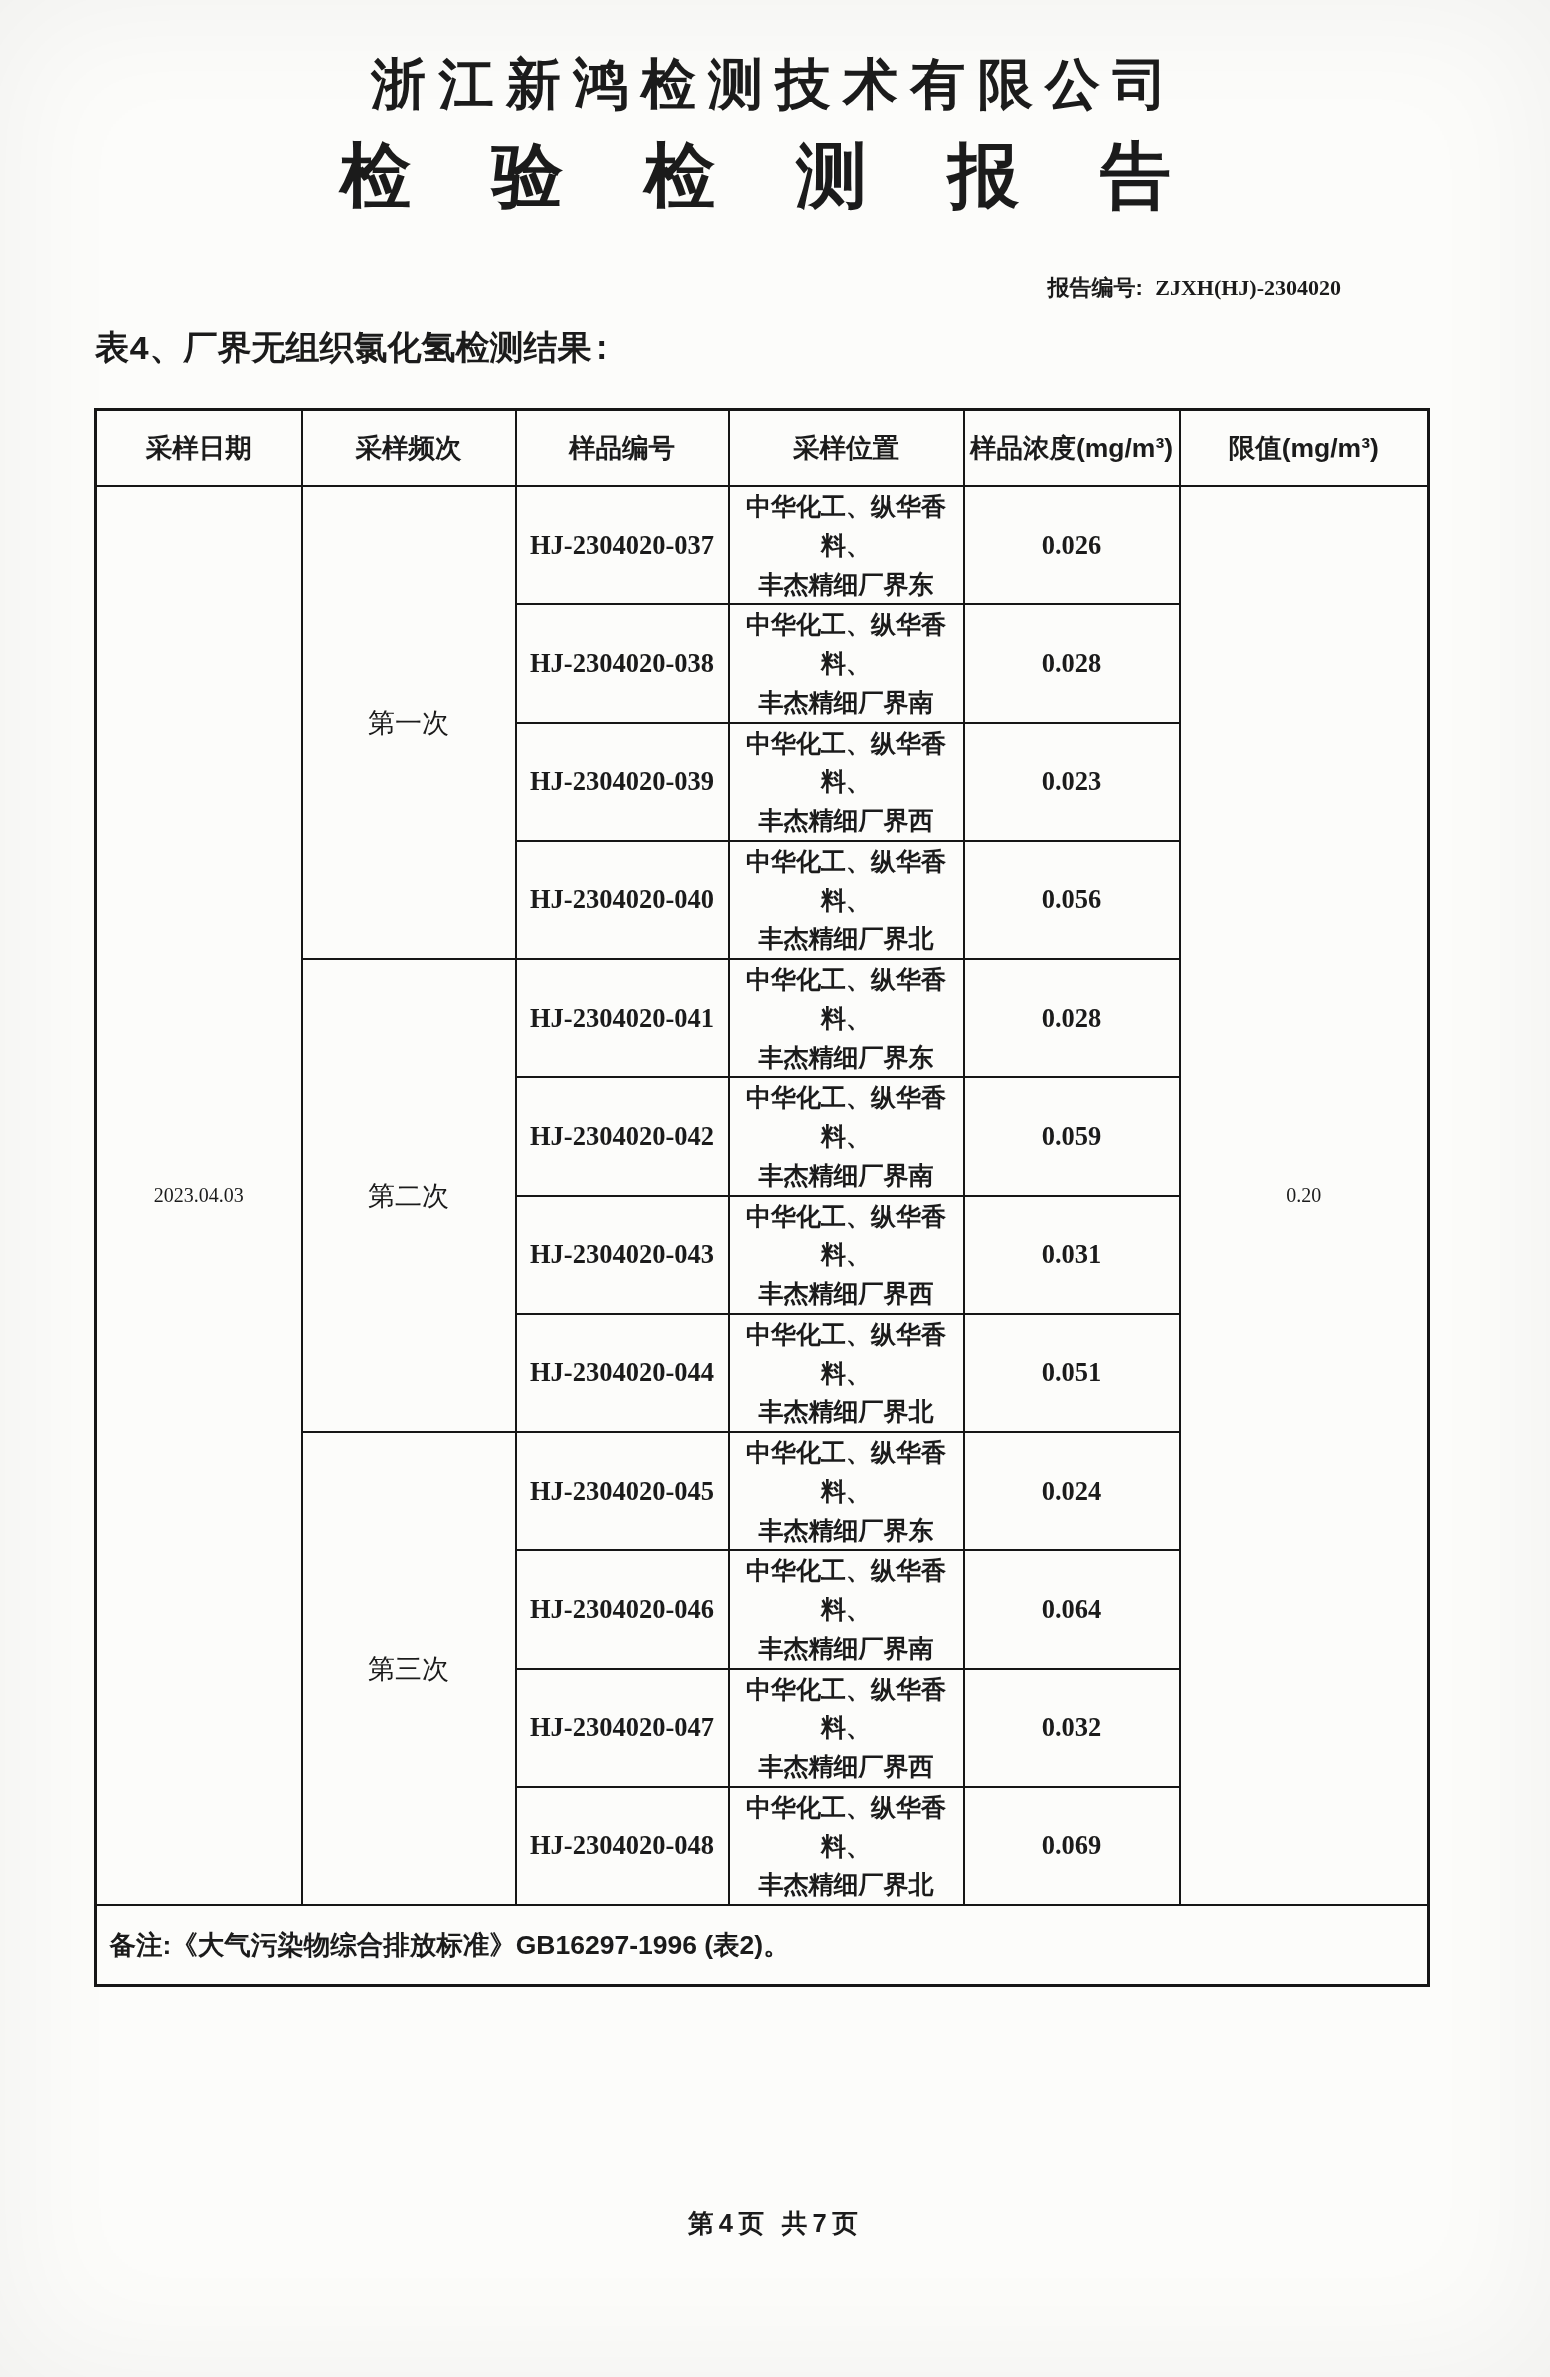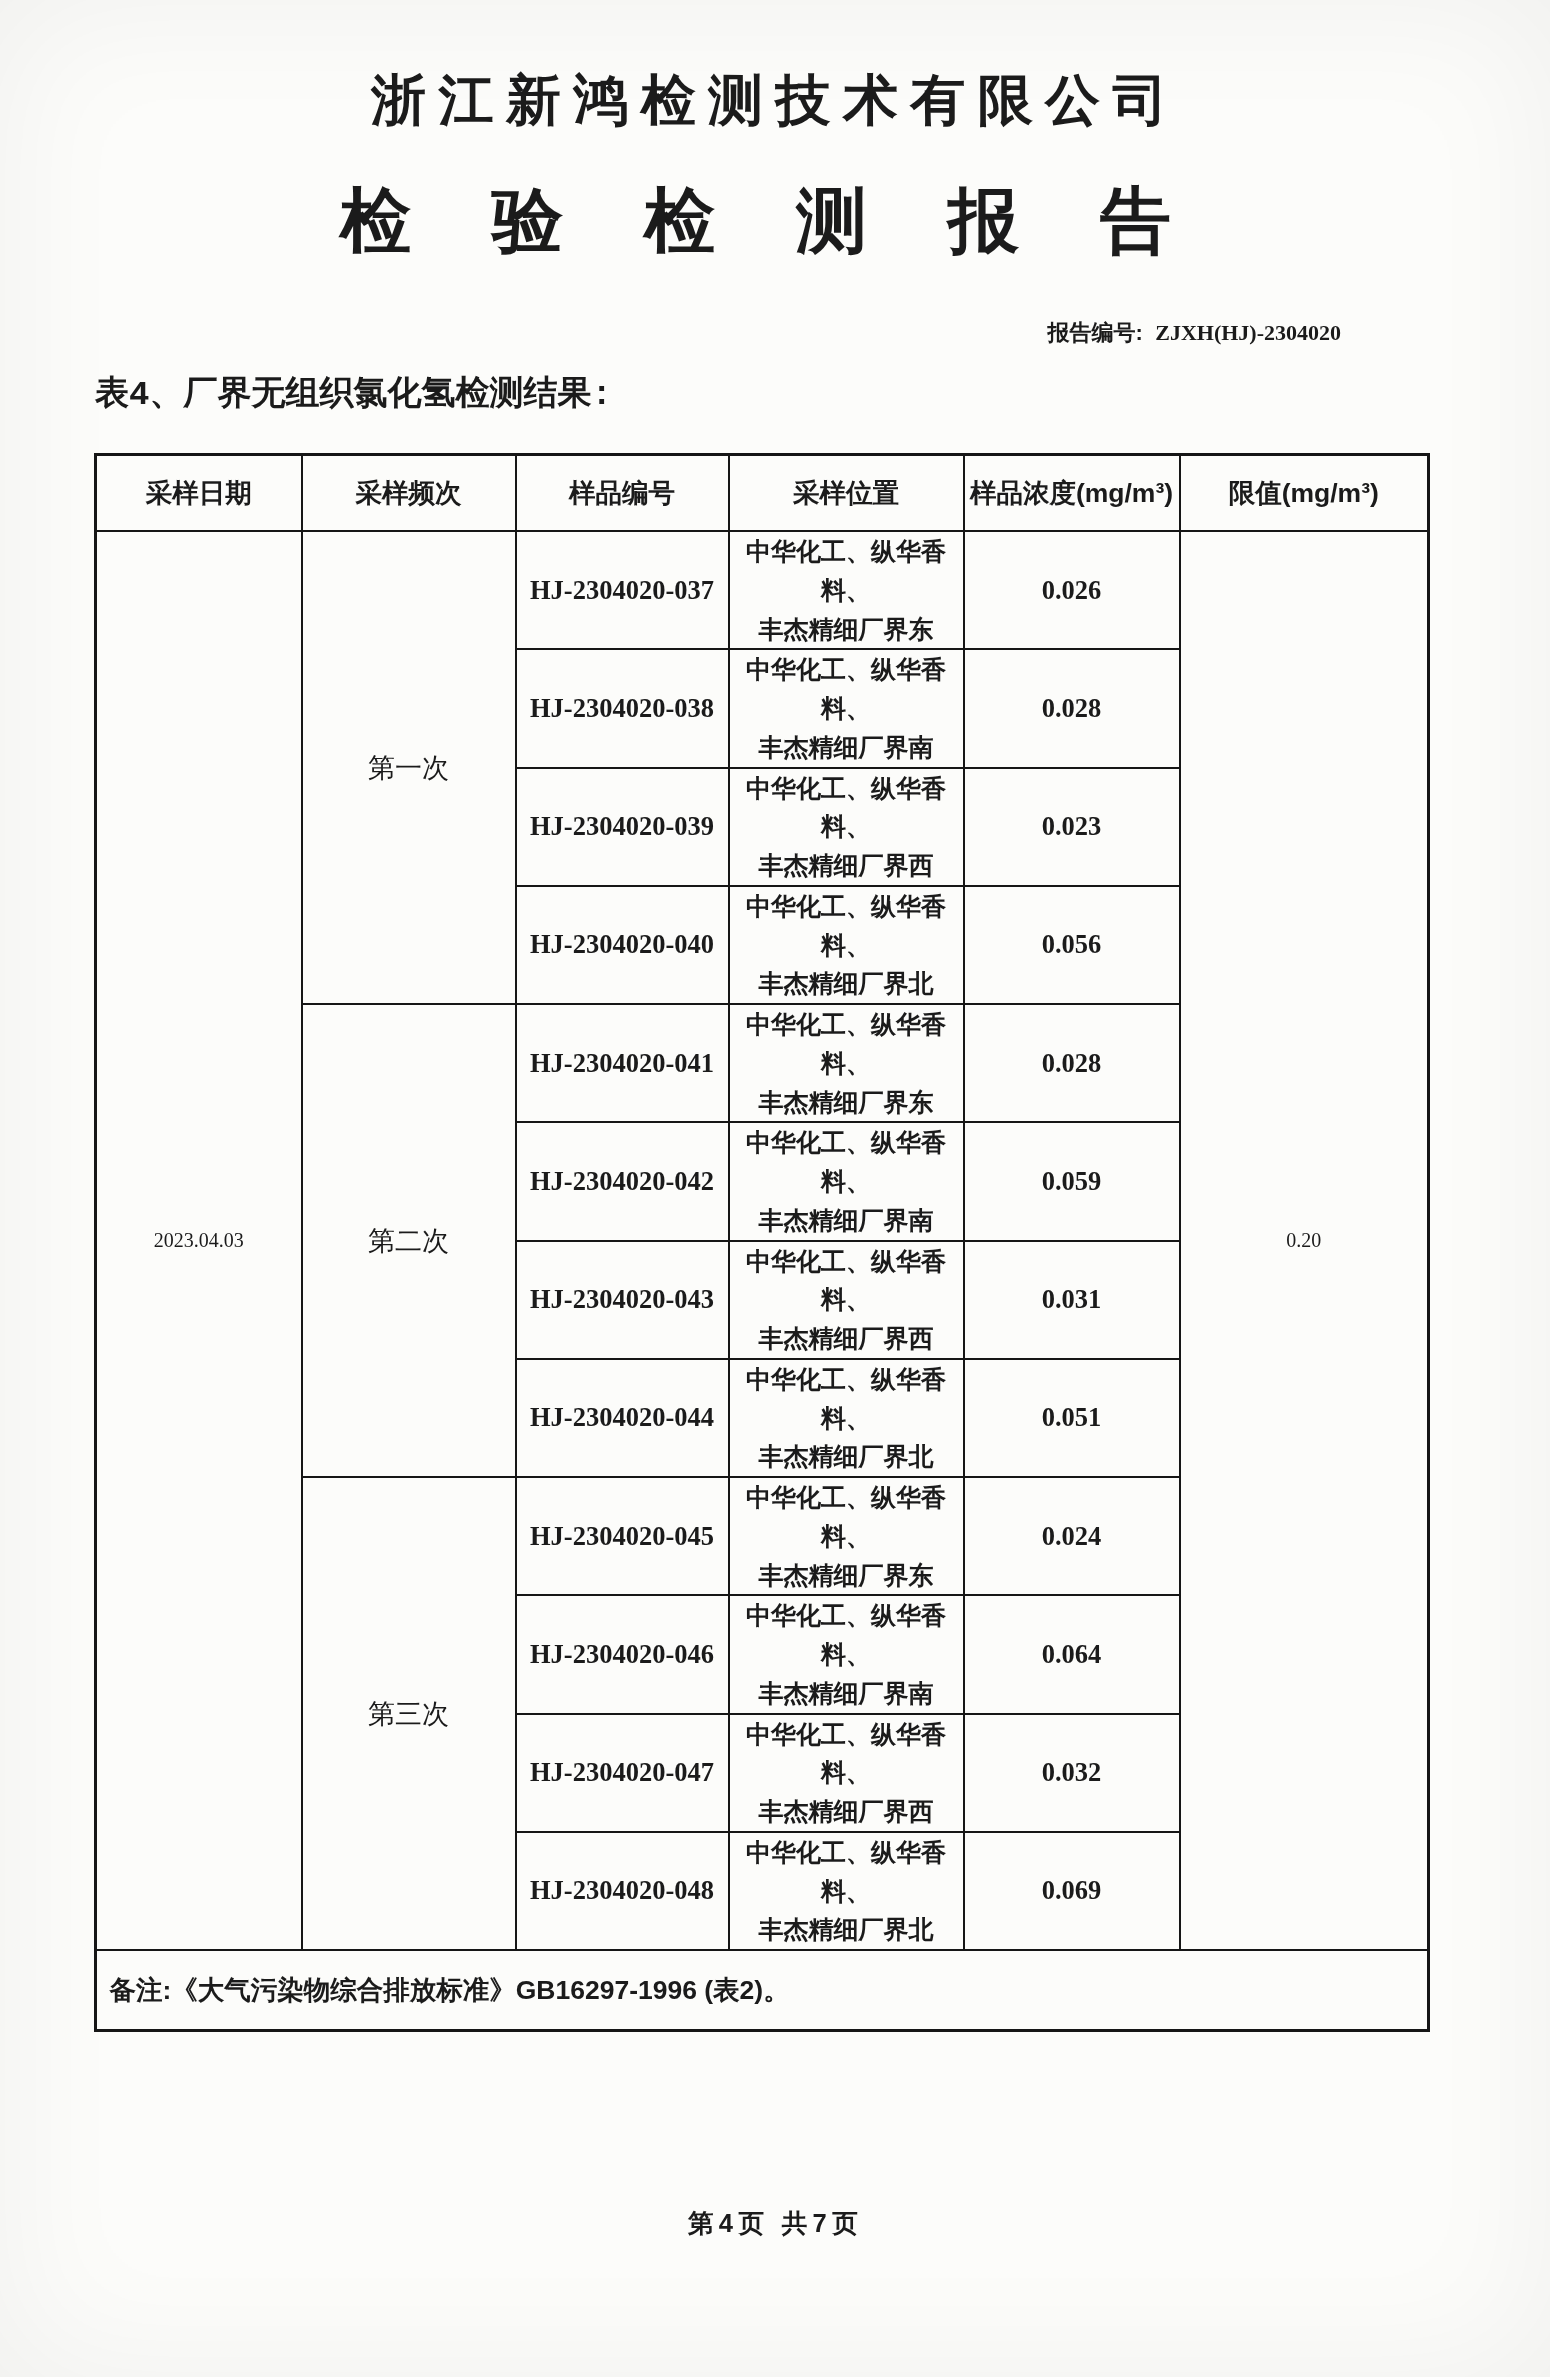--- a/index.html
+++ b/index.html
@@ -10,30 +10,30 @@
   }
   .page{
     position:relative;
     width:1551px;height:2377px;
     background:#fcfcfa;
     color:#1b1b1b;
     box-shadow:inset 0 0 141px rgba(0,0,0,0.05);
     overflow:hidden;
   }
   .company-title{
-    margin:16px;
+    margin:0;
     padding-top:48px;
     text-align:center;
     font-size:55px;
     font-weight:600;
     letter-spacing:12.4px;
     font-family:"Liberation Serif","DejaVu Serif",serif;
   }
   .report-title{
-    margin-top:36px;
+    margin-top:7px;
     text-align:center;
     font-size:71px;
     font-weight:700;
     letter-spacing:81px;
     padding-left:41px;
     font-family:"Liberation Serif","DejaVu Serif",serif;
   }
   .report-no-line{
     margin-top:49px;
     text-align:right;

